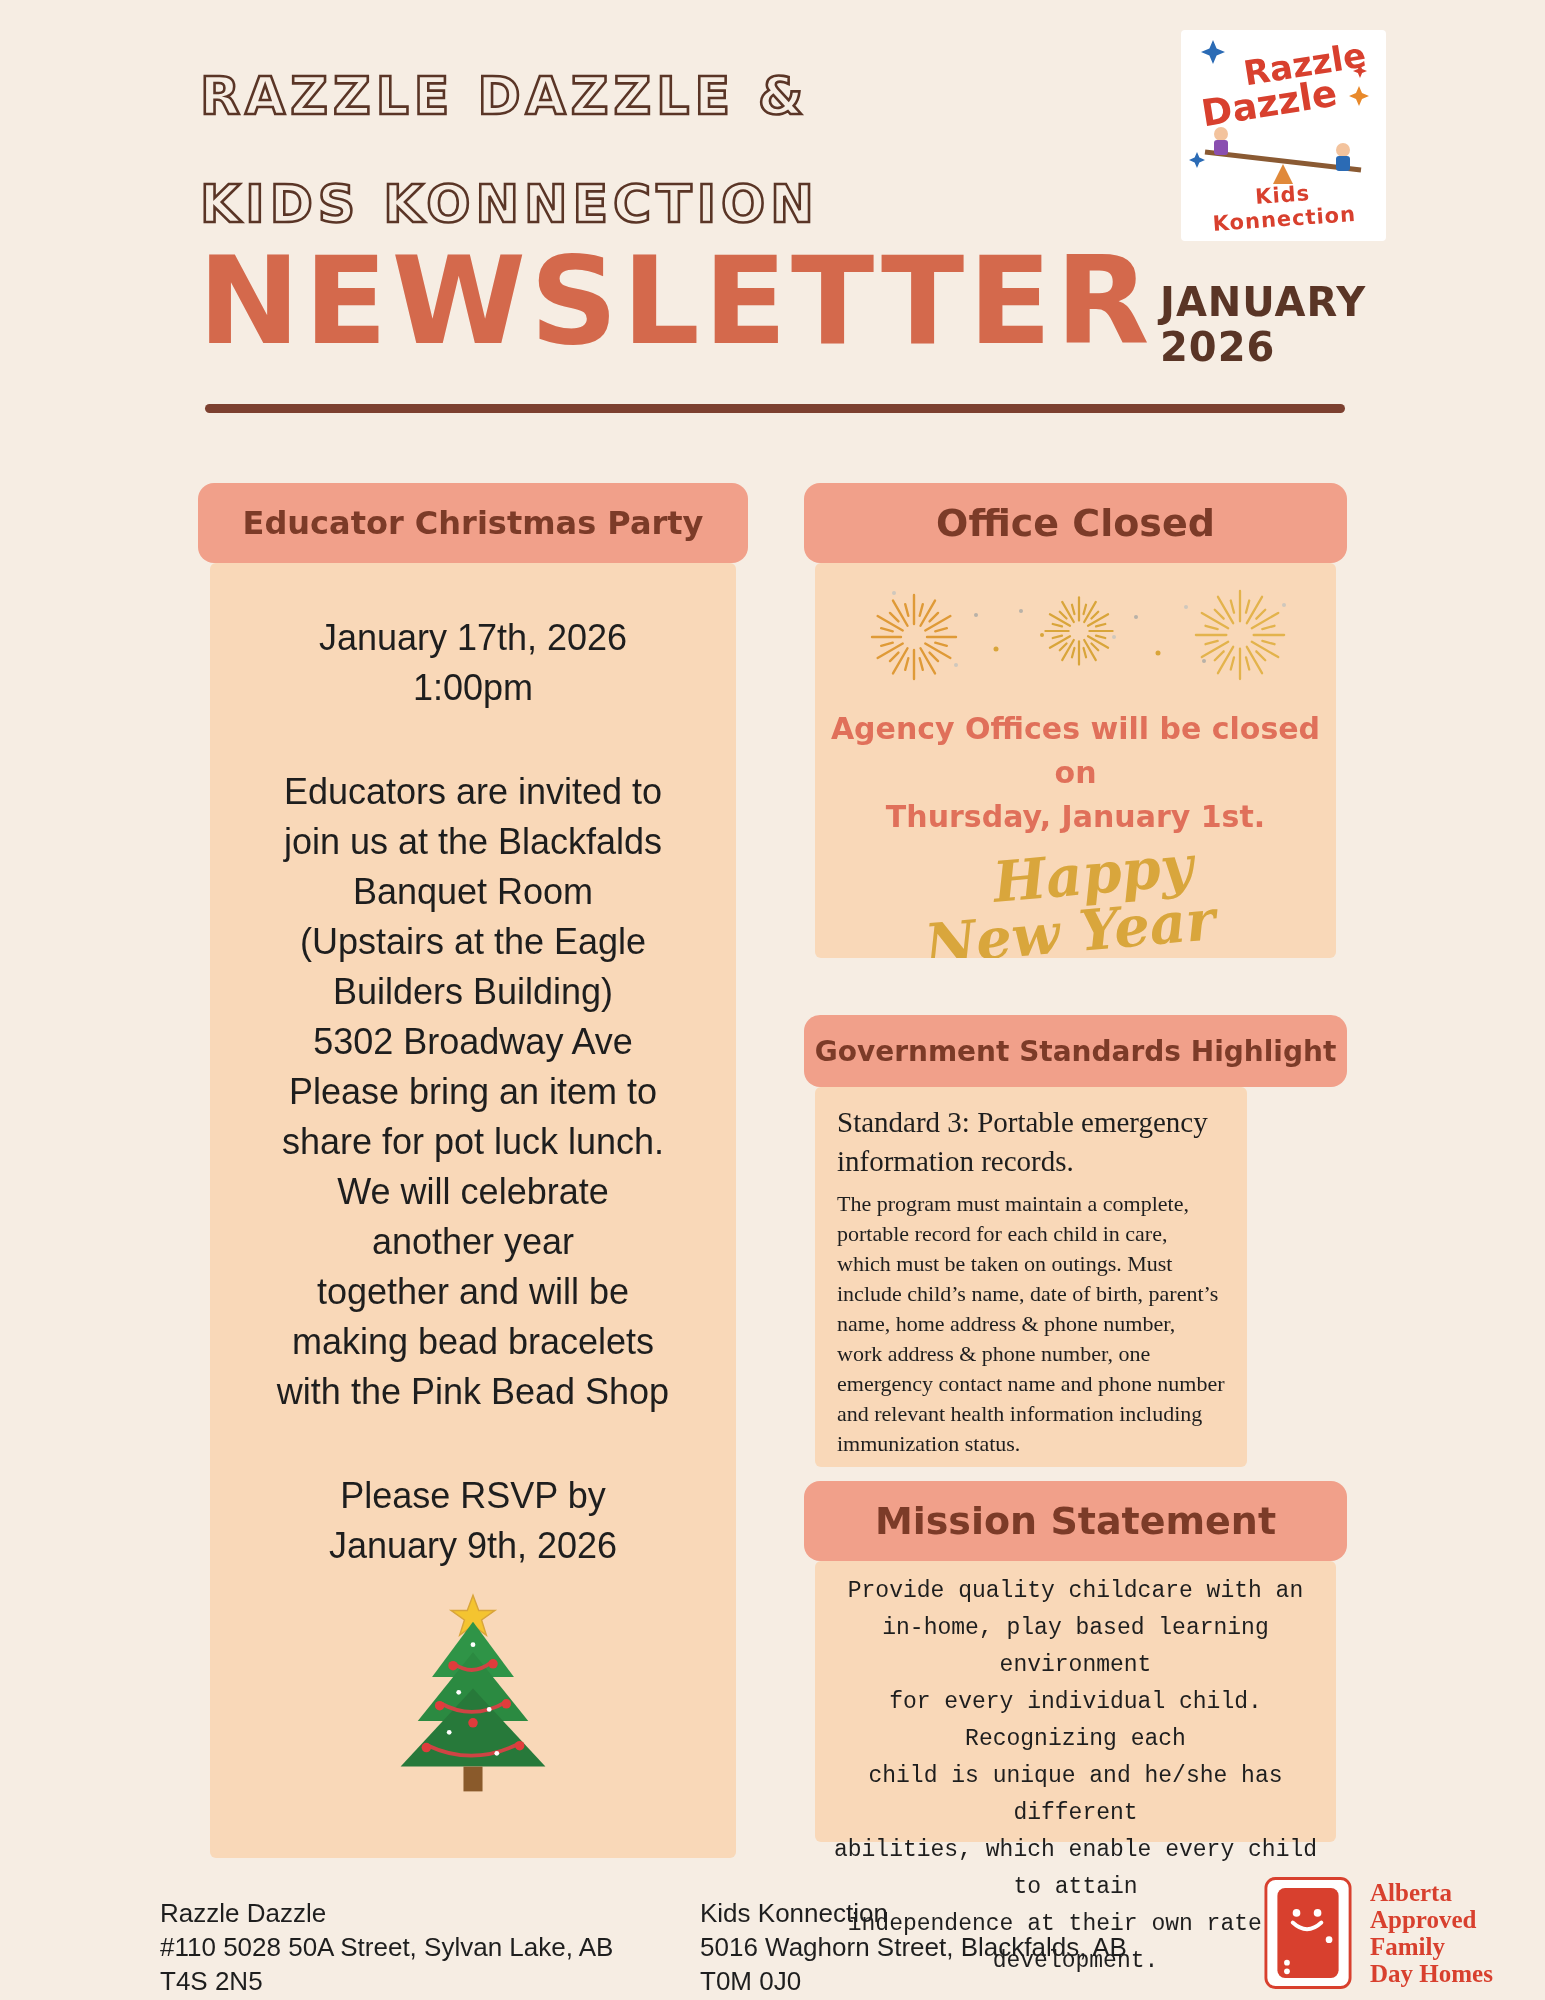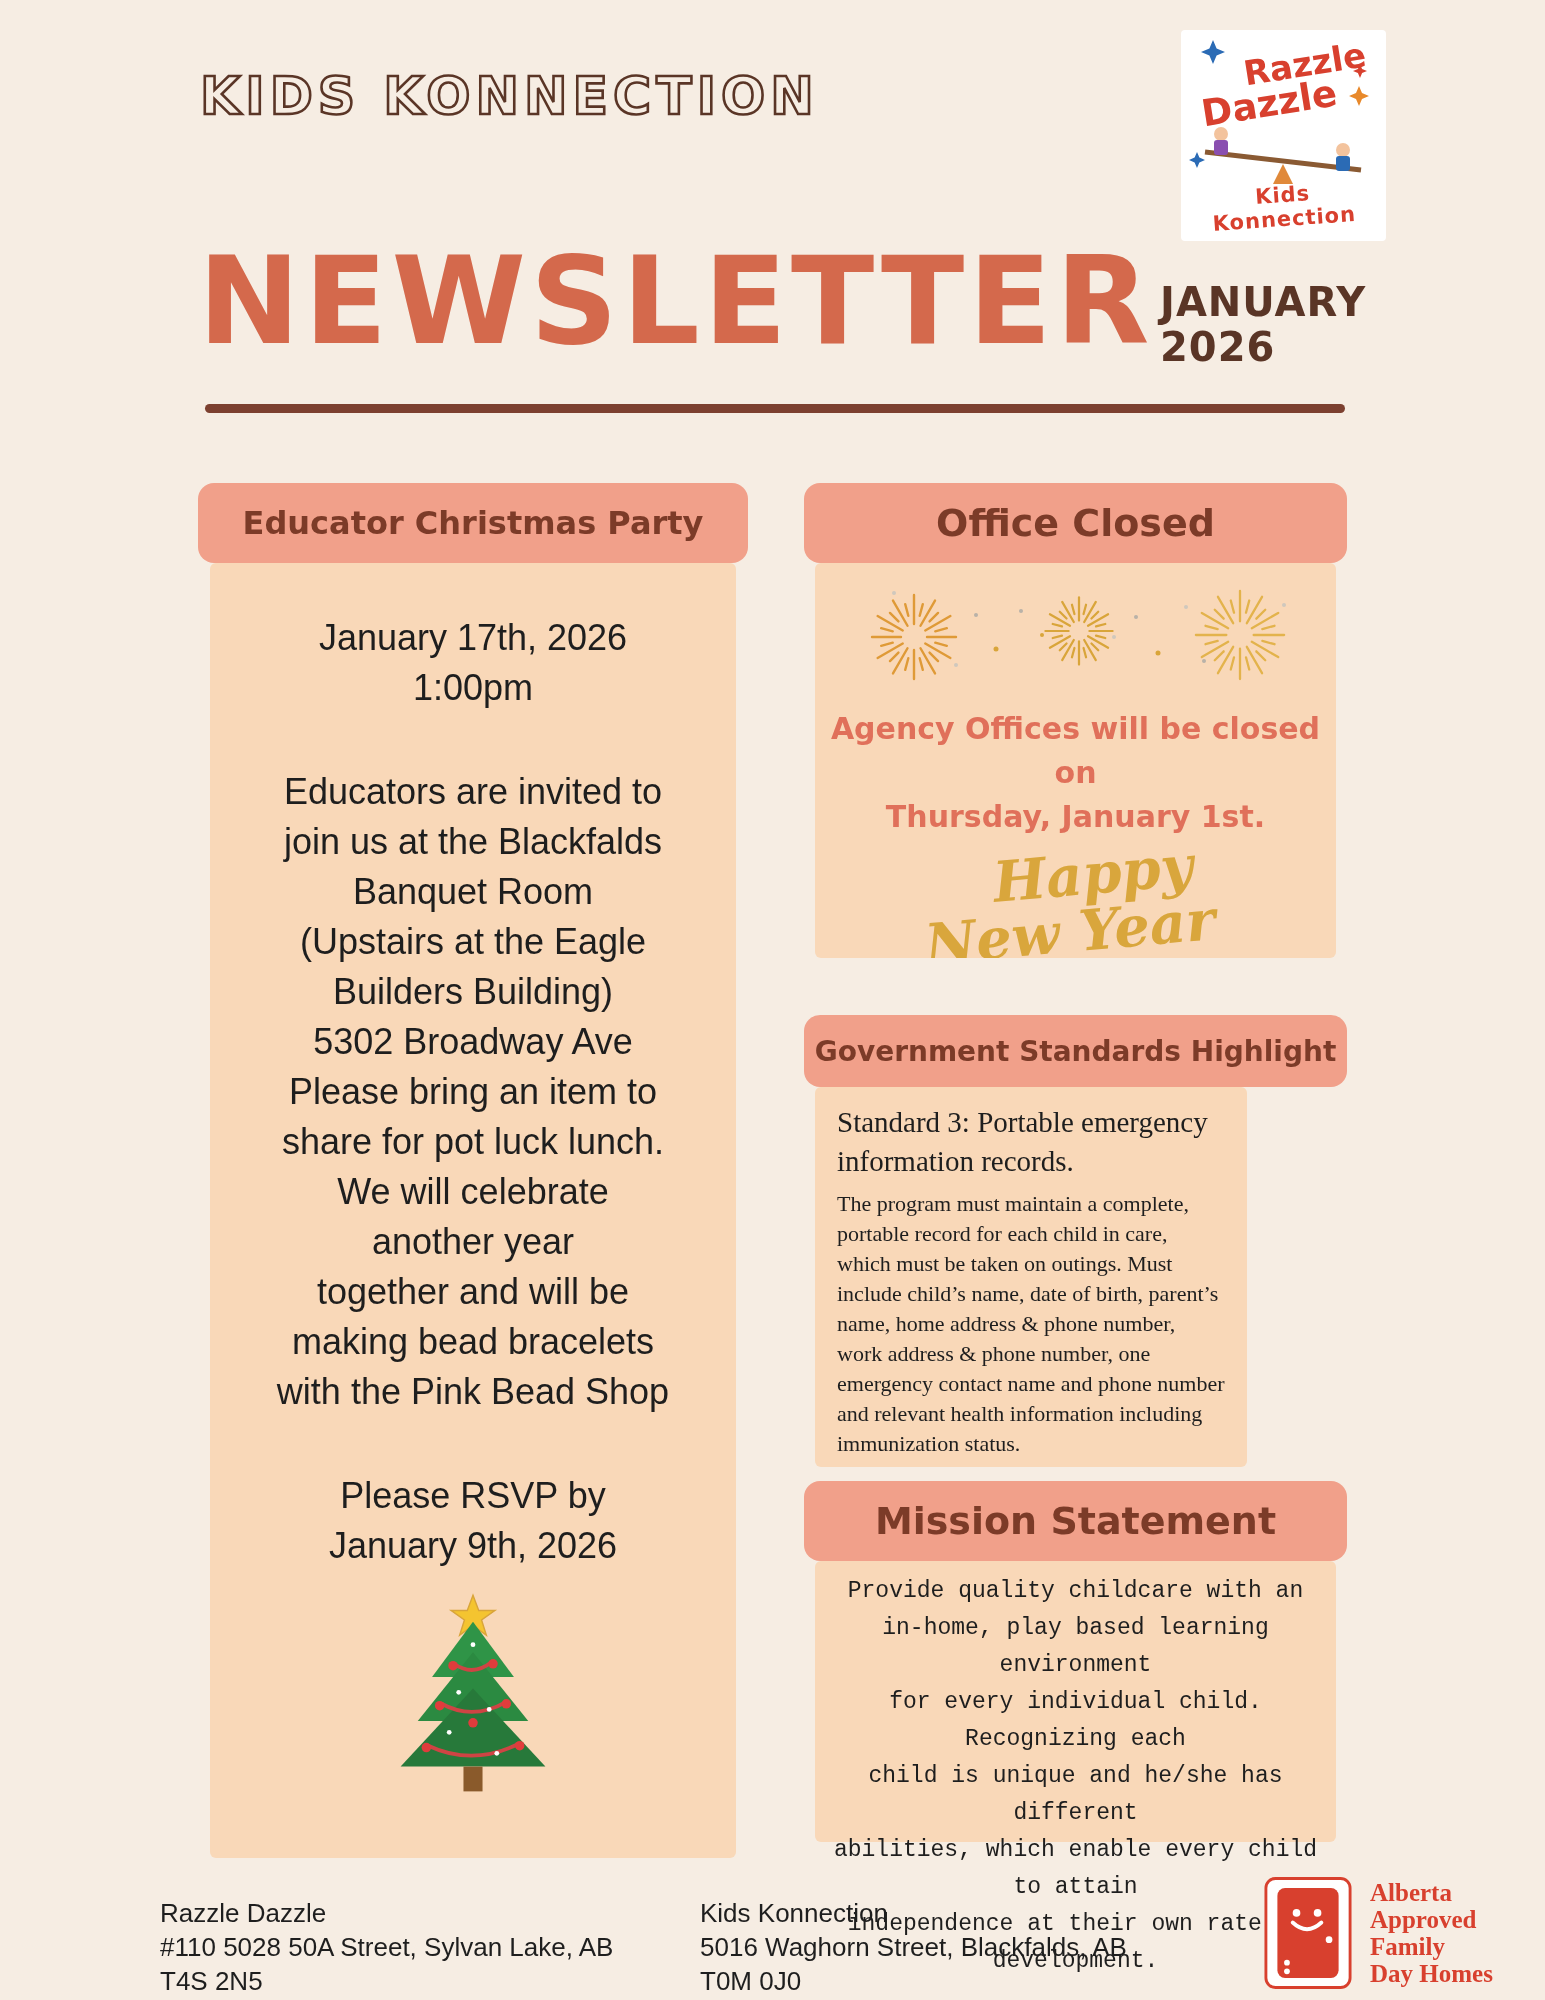--- a/index.html
+++ b/index.html
@@ -105,20 +105,21 @@
     font-family:"Liberation Serif", serif; font-weight:700;
     color:#d8402e; font-size:25px; line-height:27px;
   }
 </style>
 </head>
 <body>
 
 <div class="page">
 
   <div class="brand-title">
+    <div class="outline-line">RAZZLE DAZZLE &amp;</div>
     <div class="outline-line">KIDS KONNECTION</div>
   </div>
 
   <div class="logo-box">
     <svg class="logo-star" style="top:10px; left:20px;" width="24" height="24" viewBox="0 0 20 20">
       <polygon points="10,0 13,7 20,10 13,13 10,20 7,13 0,10 7,7" fill="#2b6bb5"></polygon>
     </svg>
     <svg class="logo-star" style="top:56px; left:168px;" width="20" height="20" viewBox="0 0 20 20">
       <polygon points="10,0 13,7 20,10 13,13 10,20 7,13 0,10 7,7" fill="#e8892b"></polygon>
     </svg>

